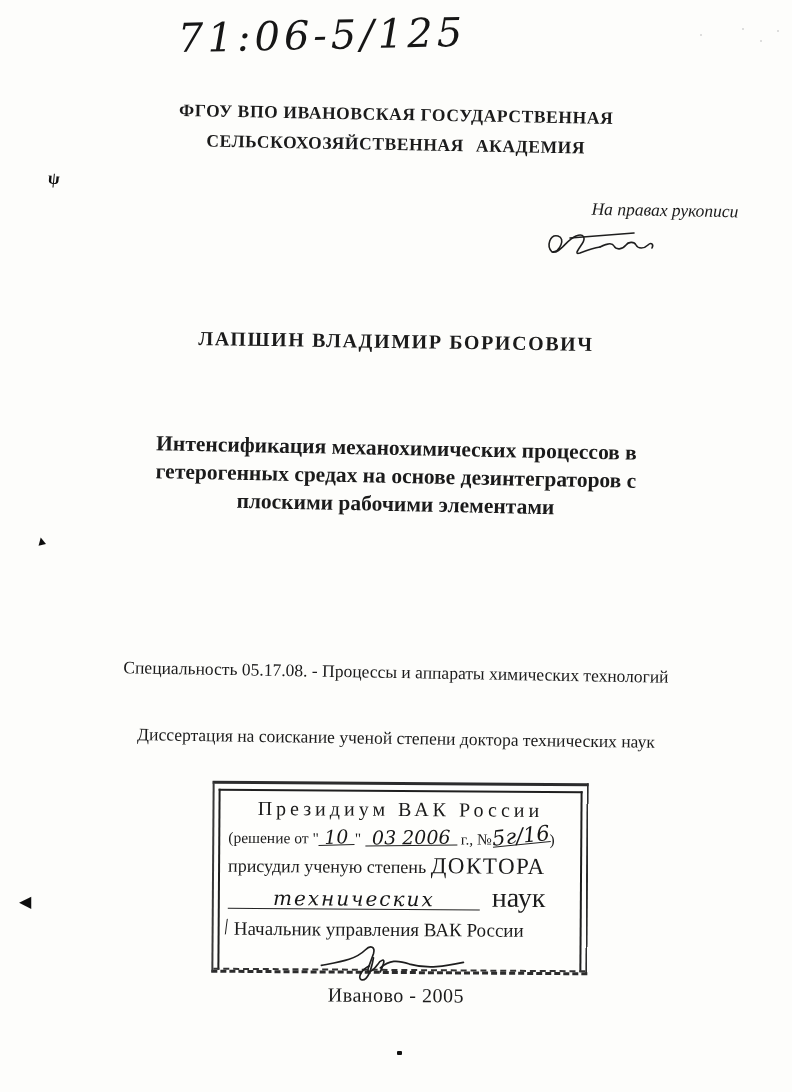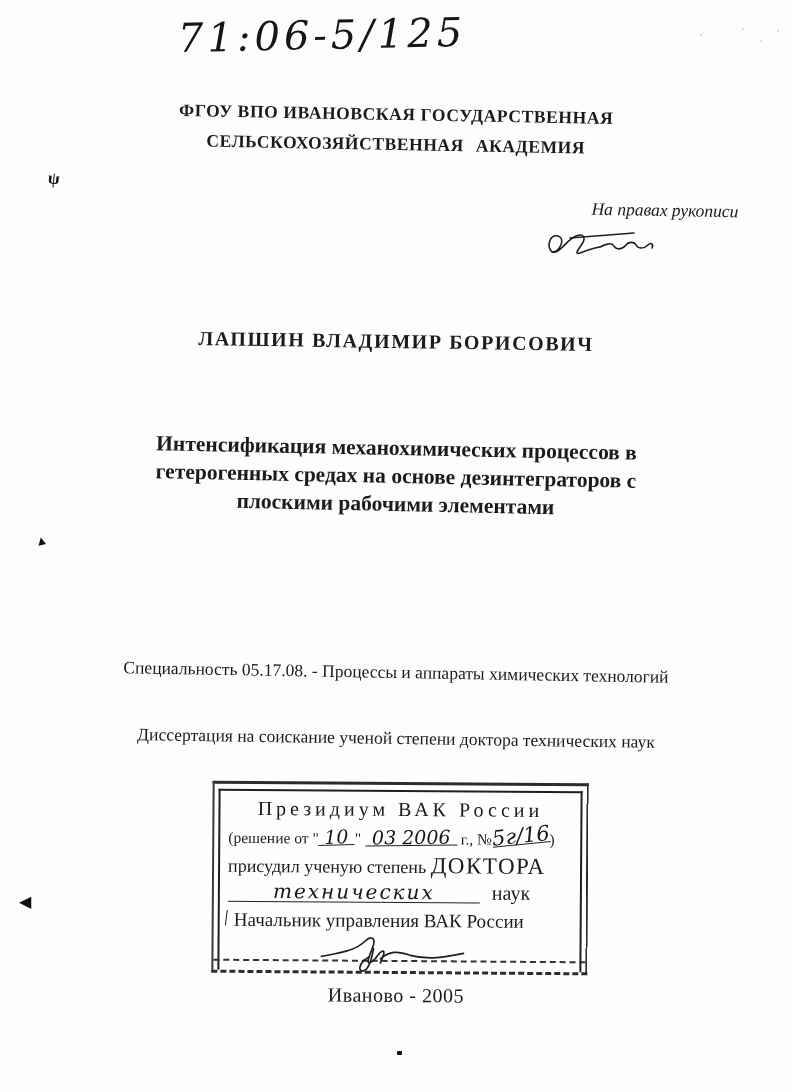--- a/index.html
+++ b/index.html
@@ -69,21 +69,21 @@
   .stamp-decision .hw-day { min-width:36px; transform:rotate(-2deg); }
   .stamp-decision .hw-date { min-width:92px; transform:rotate(-1deg); }
   .stamp-decision .hw-num { min-width:46px; font-size:21px; transform:rotate(-6deg) translateY(-2px); }
   .stamp-award { font-size:18px; margin-top:5px; white-space:nowrap; }
   .degree { font-size:23px; letter-spacing:1.5px; }
   .stamp-field { margin-top:2px; display:flex; align-items:baseline; }
   .hw-field {
     flex:0 0 252px; text-align:center; border-bottom:1.5px solid #222;
     font-size:20px; line-height:20px; letter-spacing:2px; color:#161616;
   }
-  .field-suffix { font-size:20px; margin-left:12px; }
+  .field-suffix { font-size:28px; margin-left:12px; }
   .stamp-official { font-size:19px; margin-top:3px; white-space:nowrap; }
   .slash { display:inline-block; transform:rotate(-12deg) translate(-4px,-2px); font-size:22px; }
   .stamp-sig { position:relative; height:36px; }
   .sig-line { position:absolute; left:-14px; right:-14px; bottom:7px; border-top:2.5px dashed #333; }
   .sig2 { position:absolute; left:90px; bottom:-6px; }
 
   .city-year {
     position:absolute; left:0; top:984px; width:792px; text-align:center;
     font-size:20px; letter-spacing:.5px; transform:rotate(.4deg);
   }

